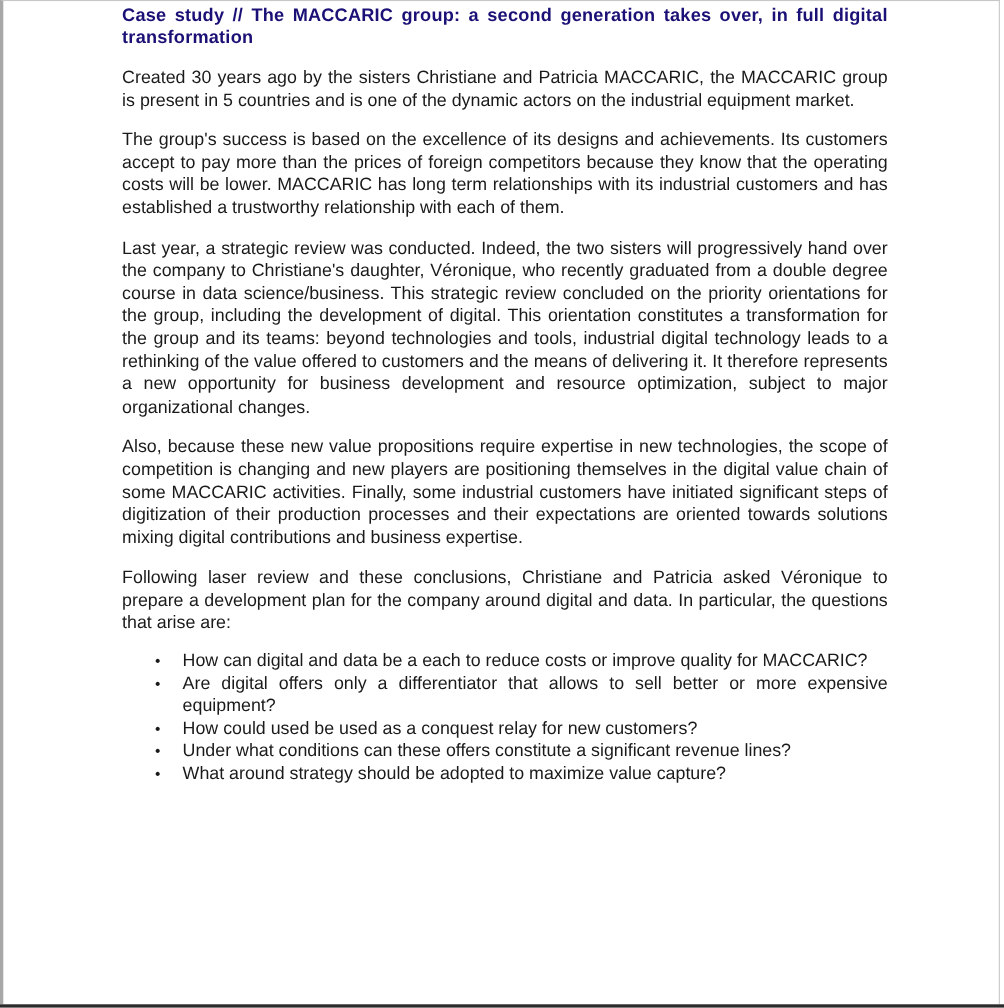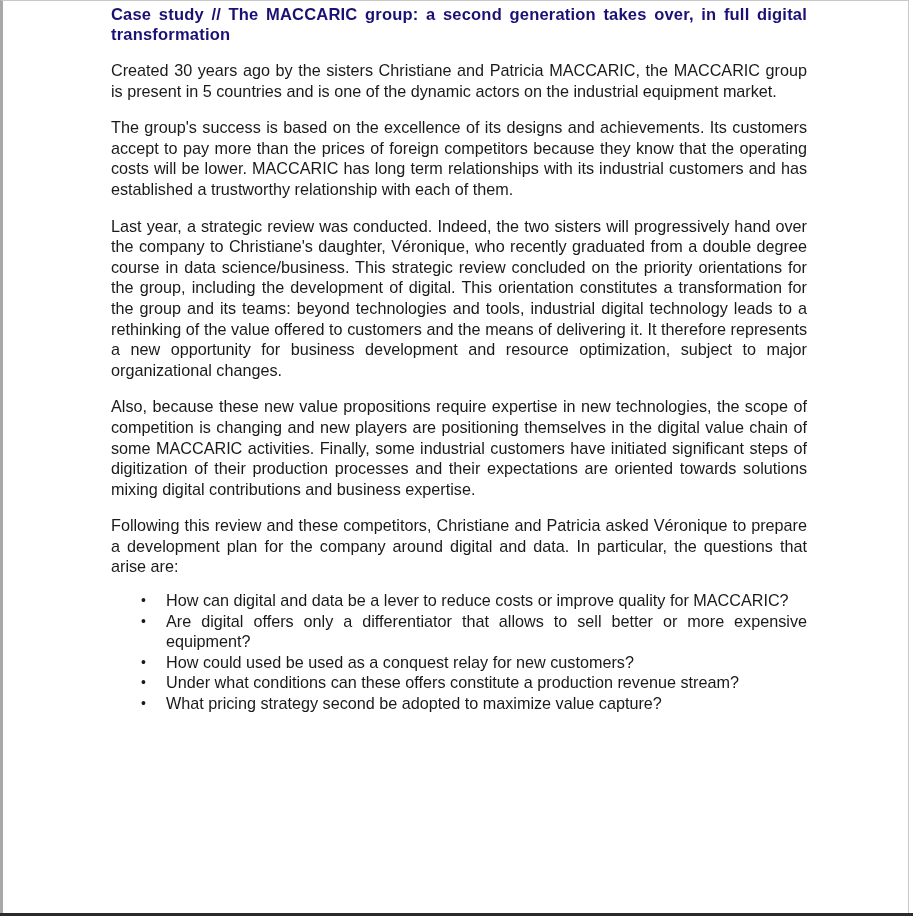--- a/index.html
+++ b/index.html
@@ -77,39 +77,39 @@
 <body>
 
 <div class="page">
   <div class="content">
     <div class="title">Case study // The MACCARIC group: a second generation takes over, in full digital transformation</div>
 
     <p class="para">Created 30 years ago by the sisters Christiane and Patricia MACCARIC, the MACCARIC group is present in 5 countries and is one of the dynamic actors on the industrial equipment market.</p>
     <p class="para">The group's success is based on the excellence of its designs and achievements. Its customers accept to pay more than the prices of foreign competitors because they know that the operating costs will be lower. MACCARIC has long term relationships with its industrial customers and has established a trustworthy relationship with each of them.</p>
     <p class="para">Last year, a strategic review was conducted. Indeed, the two sisters will progressively hand over the company to Christiane's daughter, Véronique, who recently graduated from a double degree course in data science/business. This strategic review concluded on the priority orientations for the group, including the development of digital. This orientation constitutes a transformation for the group and its teams: beyond technologies and tools, industrial digital technology leads to a rethinking of the value offered to customers and the means of delivering it. It therefore represents a new opportunity for business development and resource optimization, subject to major organizational changes.</p>
     <p class="para">Also, because these new value propositions require expertise in new technologies, the scope of competition is changing and new players are positioning themselves in the digital value chain of some MACCARIC activities. Finally, some industrial customers have initiated significant steps of digitization of their production processes and their expectations are oriented towards solutions mixing digital contributions and business expertise.</p>
-    <p class="para" style="margin-bottom:0;">Following this review and these competitors, Christiane and Patricia asked Véronique to prepare a development plan for the company around digital and data. In particular, the questions that arise are:</p>
+    <p class="para" style="margin-bottom:0;">Following laser review and these conclusions, Christiane and Patricia asked Véronique to prepare a development plan for the company around digital and data. In particular, the questions that arise are:</p>
 
     <ul class="questions">
       <li>
         <span class="bullet">•</span>
-        <span>How can digital and data be a lever to reduce costs or improve quality for MACCARIC?</span>
+        <span>How can digital and data be a each to reduce costs or improve quality for MACCARIC?</span>
       </li>
       <li>
         <span class="bullet">•</span>
         <span>Are digital offers only a differentiator that allows to sell better or more expensive equipment?</span>
       </li>
       <li>
         <span class="bullet">•</span>
         <span>How could used be used as a conquest relay for new customers?</span>
       </li>
       <li>
         <span class="bullet">•</span>
-        <span>Under what conditions can these offers constitute a production revenue stream?</span>
+        <span>Under what conditions can these offers constitute a significant revenue lines?</span>
       </li>
       <li>
         <span class="bullet">•</span>
-        <span>What pricing strategy second be adopted to maximize value capture?</span>
+        <span>What around strategy should be adopted to maximize value capture?</span>
       </li>
     </ul>
   </div>
 </div>
 <div class="bottom-bar"></div>
 
 </body></html>

